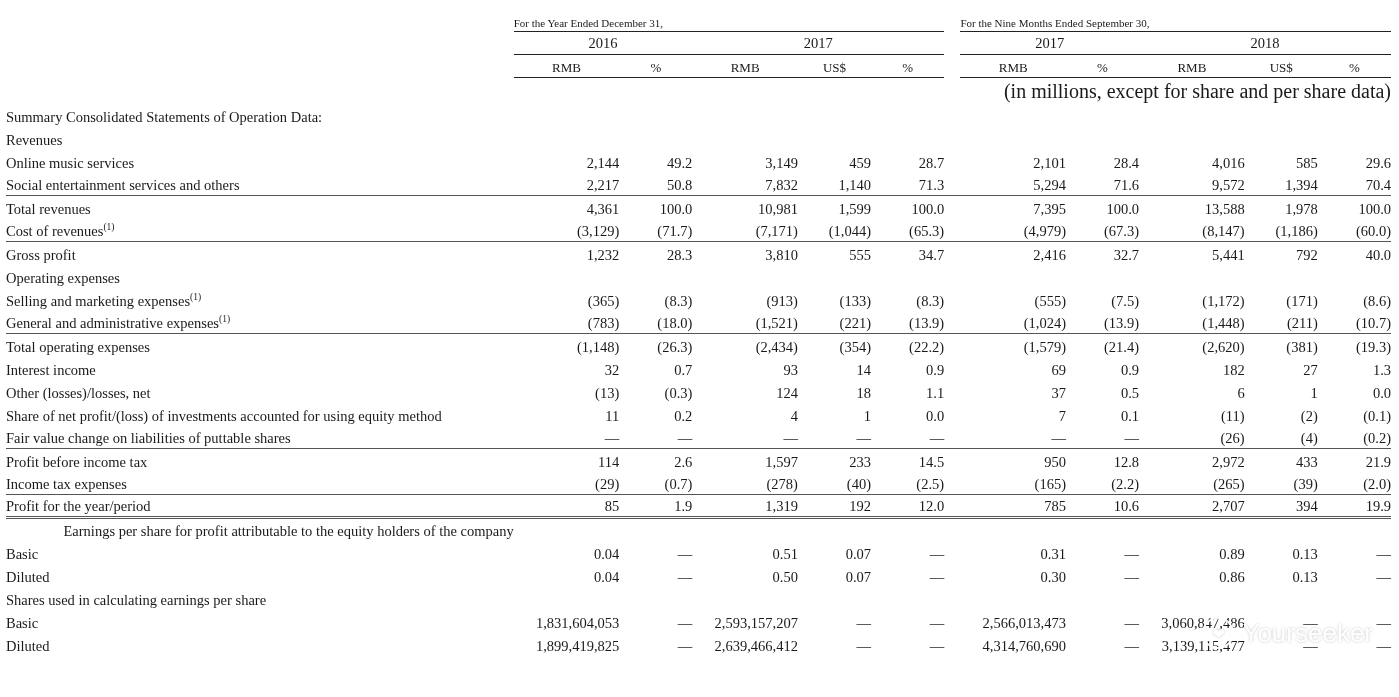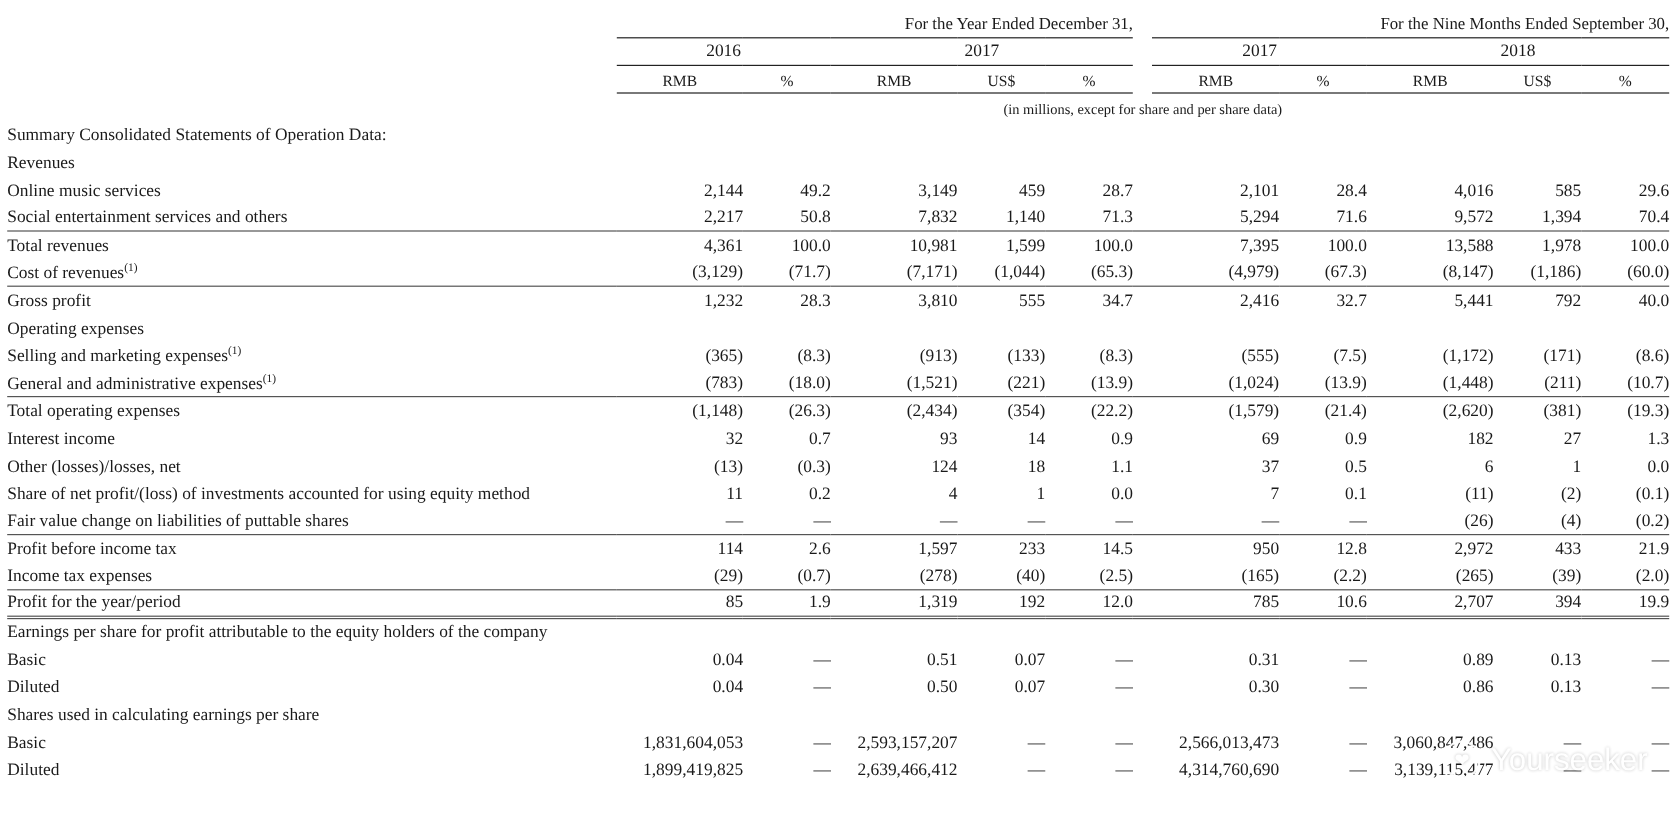--- a/index.html
+++ b/index.html
@@ -42,53 +42,53 @@
   col.c-gap   { width: 16px; }
 
   .lbl { text-align: left; padding-left: 2px; white-space: nowrap; }
   .num { text-align: right; padding-right: 14px; white-space: nowrap; font-variant-numeric: lining-nums; }
 
   .bold { font-weight: bold; }
   .ind1 { padding-left: 46px; }
 
   
   .hdr-group {
-    text-align: right;
+    text-align: left;
     font-weight: bold;
-    font-size: 14px;
+    font-size: 11px;
     border-bottom: 1.3px solid #222;
     padding-bottom: 1px;
   }
   .hdr-year {
     text-align: center;
     font-weight: bold;
     font-size: 14.5px;
     border-bottom: 1.3px solid #222;
     padding-bottom: 1px;
   }
   .hdr-unit {
     text-align: center;
     font-weight: bold;
     font-size: 13px;
     border-bottom: 1.3px solid #222;
     padding-bottom: 1px;
   }
   .hdr-sub {
-    text-align: center;
+    text-align: right;
     font-style: normal;
-    font-size: 12px;
+    font-size: 20px;
     padding-top: 2px;
     padding-bottom: 2px;
   }
   .row-h2 { height: 23px; }
 
   .tline td { border-top: 1px solid #555; }
   .dbl td { border-bottom: 3px double #555; }
 
-  td.sp { padding-top: 3px; }
+  td.sp { padding-top: 3px; text-align: right; }
 
   .sec-title { font-weight: bold; }
 
   .watermark {
     position: absolute;
     right: 26px;
     bottom: 56px;
     display: flex;
     align-items: center;
     gap: 8px;

